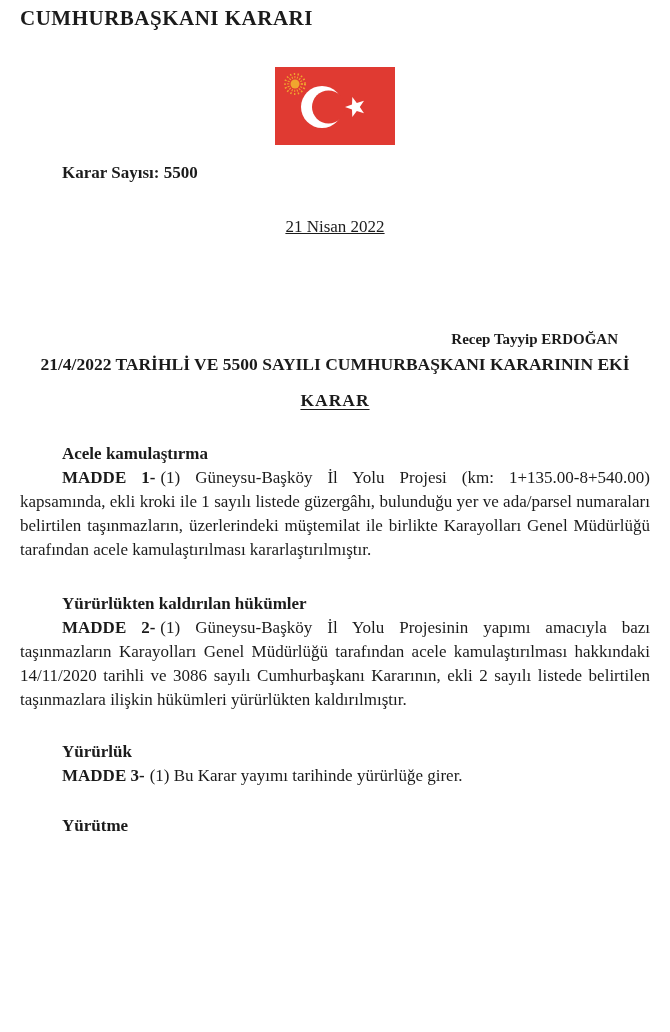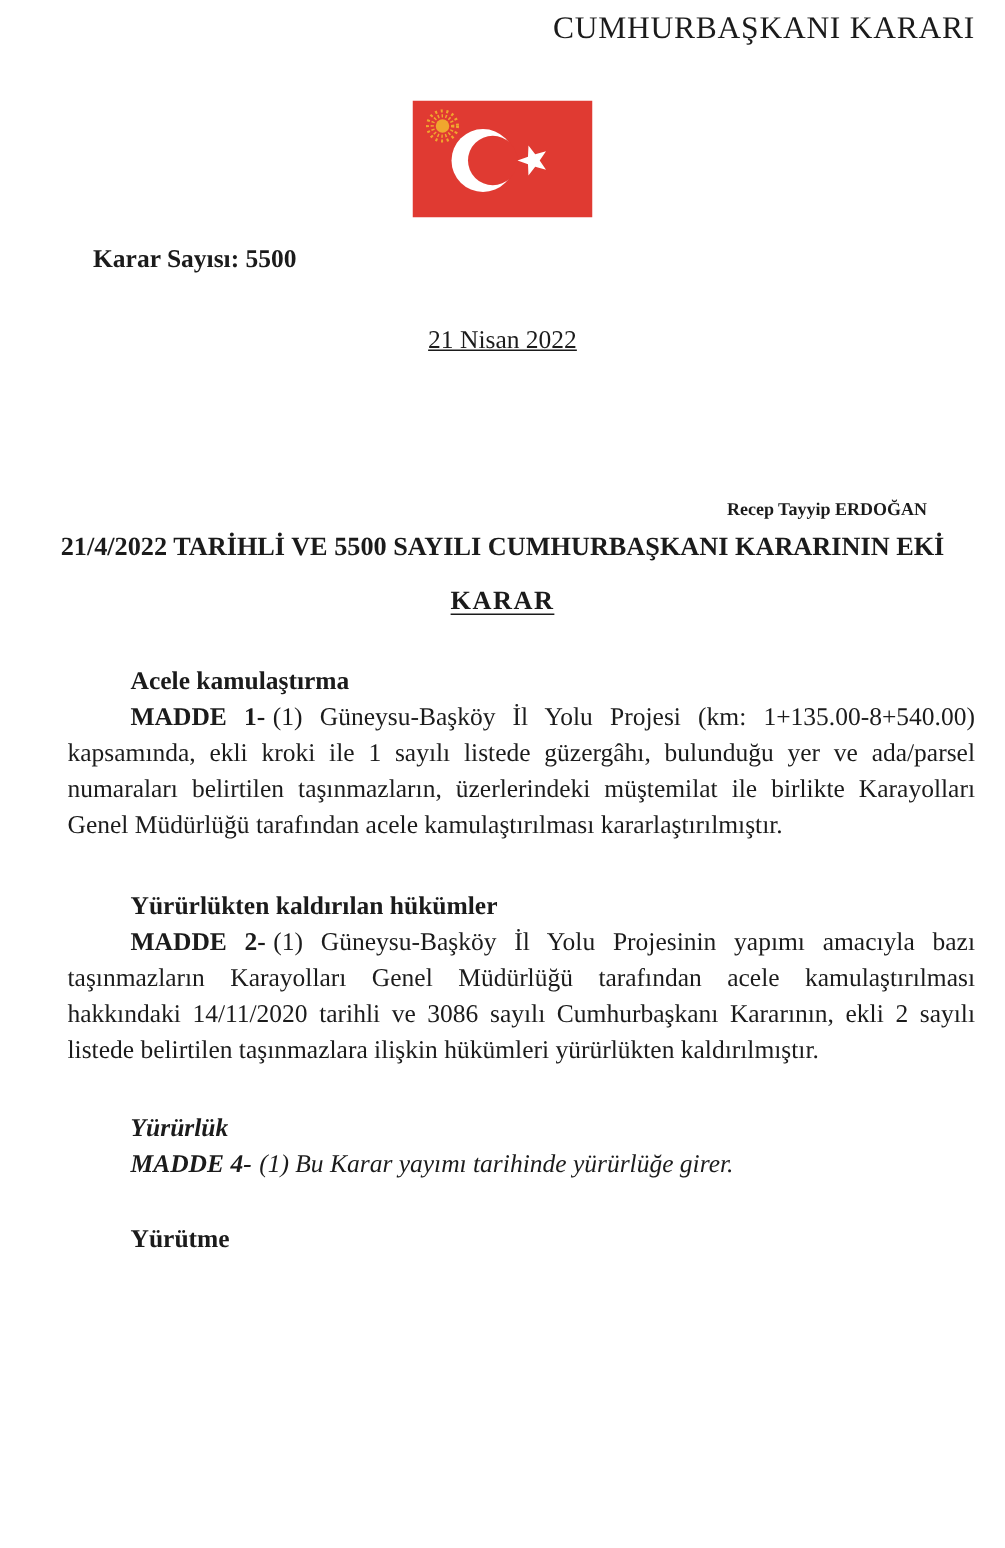--- a/index.html
+++ b/index.html
@@ -10,23 +10,23 @@
     color:#1b1b1b;
     overflow:hidden;
   }
   .doc{
     width:630px;
     padding:0 20px;
     position:relative;
   }
   .title{
     margin:6px 0 0 0;
-    text-align:right;
+    text-align:left;
     font-size:21px;
-    font-weight:normal;
+    font-weight:bold;
     letter-spacing:0.5px;
   }
   .flag-wrap{
     margin-top:36px;
     display:flex;
     justify-content:center;
   }
   .flag-wrap svg{display:block;}
   .karar-sayisi{
     margin:16px 0 0 42px;
@@ -45,56 +45,56 @@
     margin-top:30px;
     text-align:center;
     font-size:17px;
     line-height:24px;
     text-decoration:underline;
   }
   .signature{
     margin:88px 32px 0 auto;
     width:fit-content;
     text-align:left;
-    font-size:12px;
+    font-size:15px;
     line-height:25px;
   }
   .signature .sig-name{font-weight:bold;}
   .annex-h1{
     text-align:center;
     font-weight:bold;
     font-size:17.5px;
     line-height:24px;
   }
   .annex-h2{
     margin-top:12px;
     text-align:center;
     font-weight:bold;
     font-size:17.5px;
     line-height:24px;
     text-decoration:underline;
     text-underline-offset:3px;
     letter-spacing:1px;
   }
-  .section{margin-top:30px;margin-left:25px;}
+  .section{margin-top:30px;}
   .section .sec-heading{
     margin:0 0 0 42px;
     font-weight:bold;
     font-size:17px;
     line-height:24px;
   }
   .section .article{
     margin:0;
     font-size:17px;
     line-height:24px;
     text-align:justify;
     text-indent:42px;
   }
   .section .article b{margin-right:5px;}
-  .sec-3{margin-top:28px;font-style:italic;}
+  .sec-3{margin-top:28px;}
   .sec-4{margin-top:26px;}
 </style>
 </head>
 <body>
 
 <div class="doc">
 
   <h1 class="title">CUMHURBAŞKANI KARARI</h1>
 
   <div class="flag-wrap">
@@ -130,21 +130,21 @@
     <p class="article"><b>MADDE 1-</b><span>(1) Güneysu-Başköy İl Yolu Projesi (km: 1+135.00-8+540.00) kapsamında, ekli kroki ile 1 sayılı listede güzergâhı, bulunduğu yer ve ada/parsel numaraları belirtilen taşınmazların, üzerlerindeki müştemilat ile birlikte Karayolları Genel Müdürlüğü tarafından acele kamulaştırılması kararlaştırılmıştır.</span></p>
   </div>
 
   <div class="section sec-2">
     <div class="sec-heading">Yürürlükten kaldırılan hükümler</div>
     <p class="article"><b>MADDE 2-</b><span>(1) Güneysu-Başköy İl Yolu Projesinin yapımı amacıyla bazı taşınmazların Karayolları Genel Müdürlüğü tarafından acele kamulaştırılması hakkındaki 14/11/2020 tarihli ve 3086 sayılı Cumhurbaşkanı Kararının, ekli 2 sayılı listede belirtilen taşınmazlara ilişkin hükümleri yürürlükten kaldırılmıştır.</span></p>
   </div>
 
   <div class="section sec-3">
     <div class="sec-heading">Yürürlük</div>
-    <p class="article"><b>MADDE 4-</b><span>(1) Bu Karar yayımı tarihinde yürürlüğe girer.</span></p>
+    <p class="article"><b>MADDE 3-</b><span>(1) Bu Karar yayımı tarihinde yürürlüğe girer.</span></p>
   </div>
 
   <div class="section sec-4">
     <div class="sec-heading">Yürütme</div>
 
   </div>
 
 </div>
 
 </body></html>

